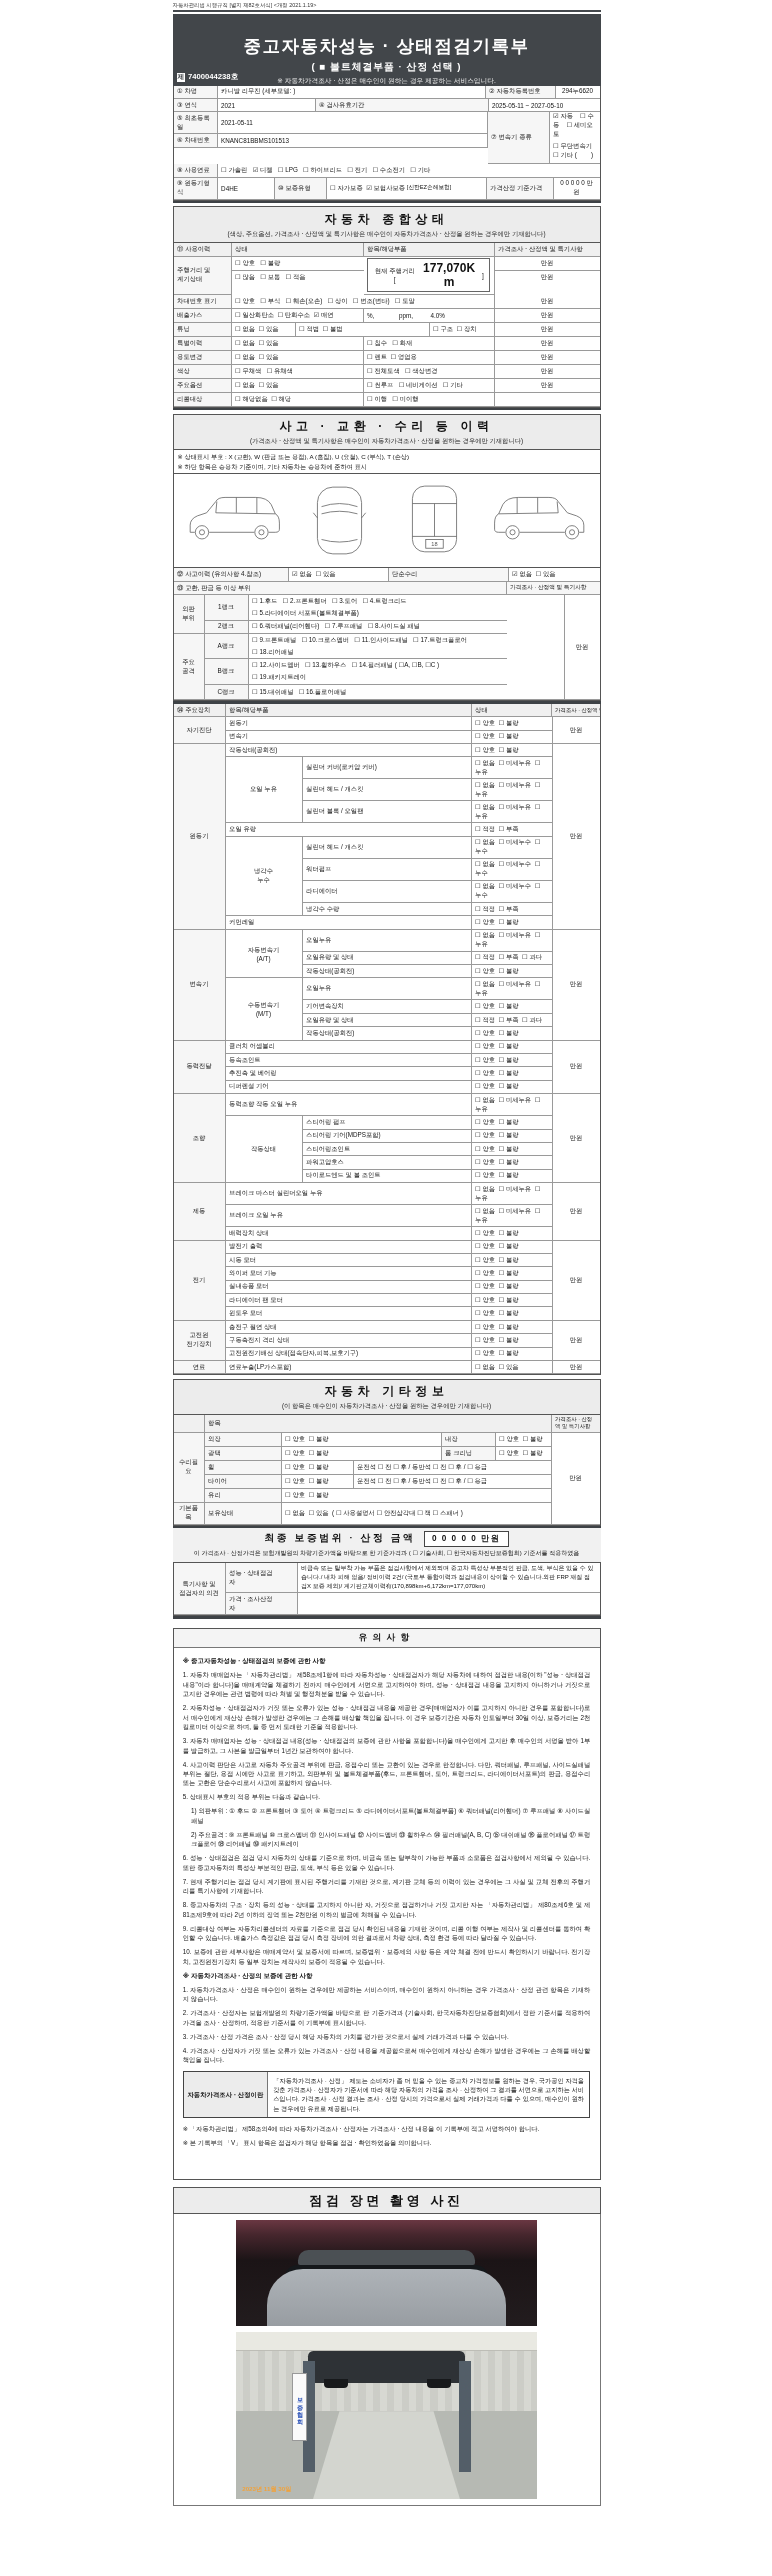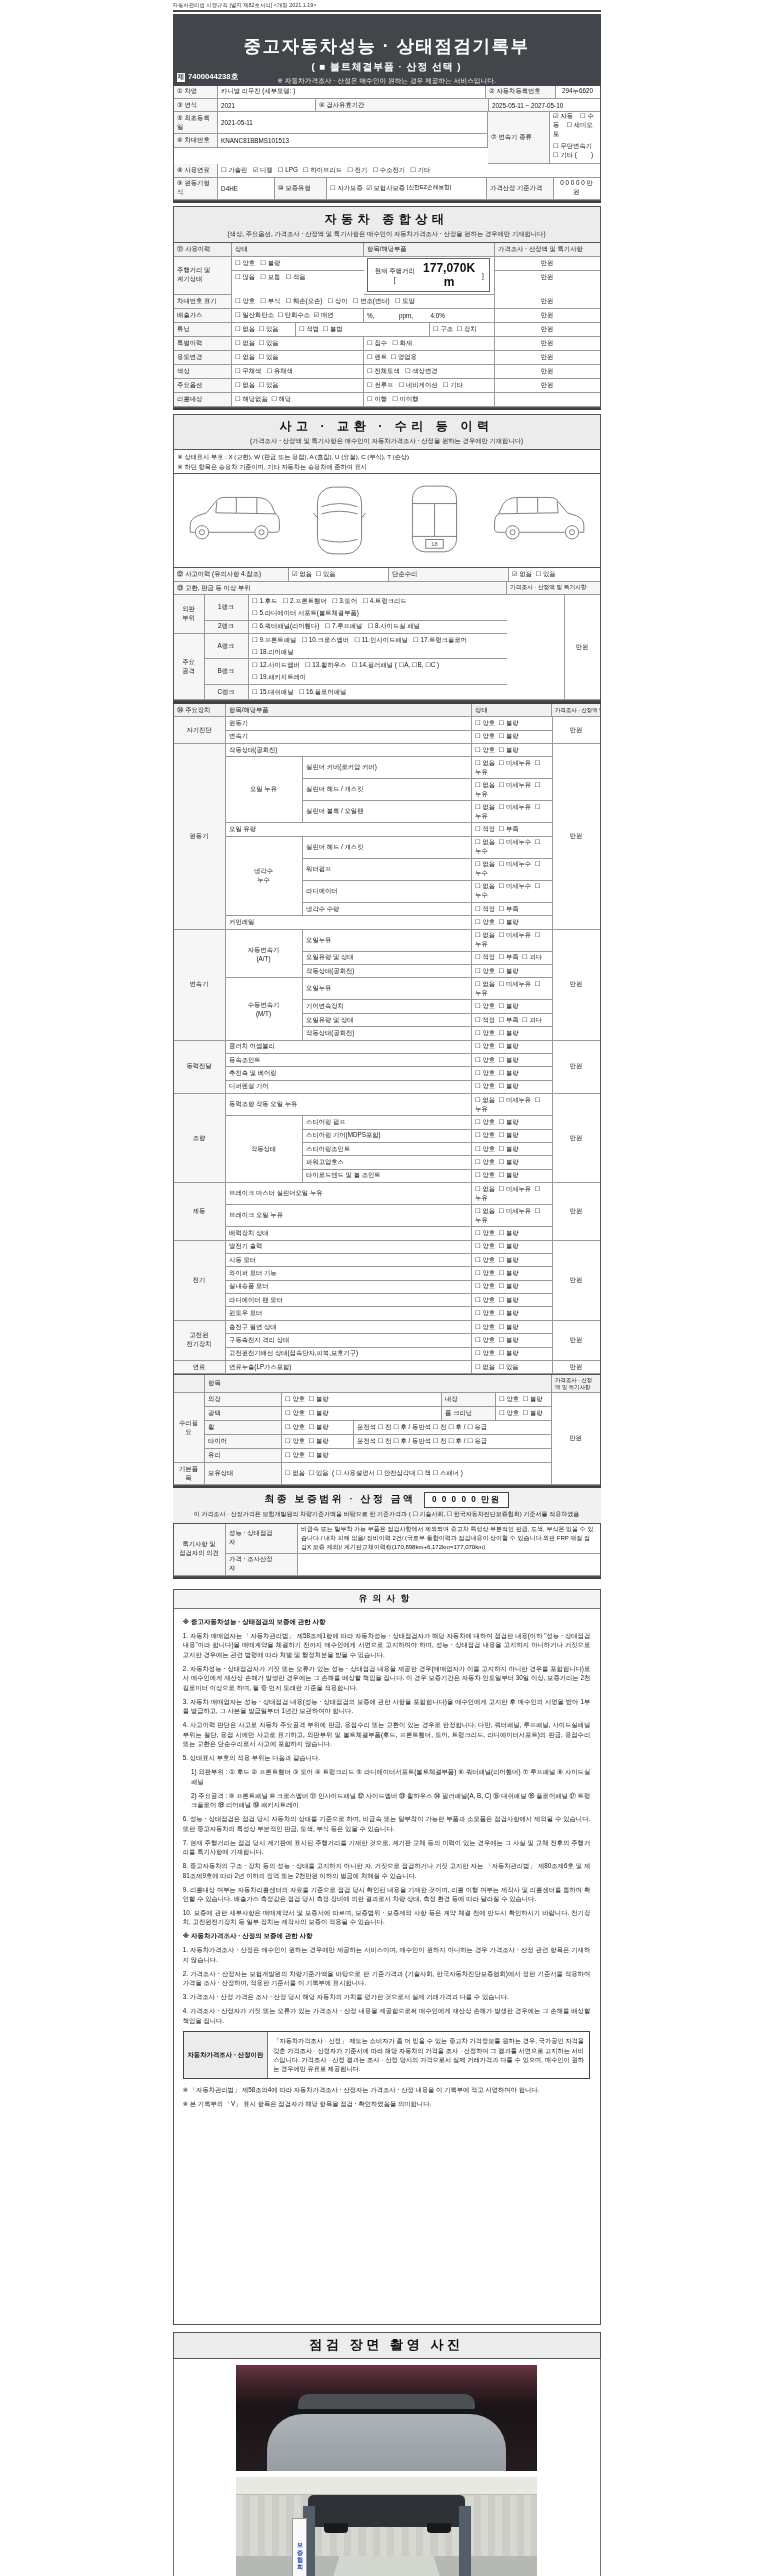--- a/index.html
+++ b/index.html
@@ -32,21 +32,21 @@
   .notes{border:0.5px solid #555;border-top:none;padding:2.6px 4.1px;font-size:6.2px;line-height:1.5;background:#fff}
   .diagrams{border:0.5px solid #555;border-top:none;height:93px;display:flex;align-items:center;justify-content:space-around;background:#fff}
   .diagrams svg{stroke:#666;fill:none;stroke-width:1.6}
   .mbox{border:0.5px solid #666;background:#fff;padding:2.1px 5.2px;margin:0 auto;display:flex;align-items:center;gap:2.1px;font-size:6.4px}
   .mval{font-size:12px;font-weight:bold}
   .fpband{border-top:2.1px solid #3e4246;border-bottom:0.5px solid #555;background:#f1f1f1;text-align:center;padding:3.1px 0 3.6px}
   .fprow{display:flex;align-items:center;justify-content:center;gap:8.2px}
   .fplab{font-size:9.8px;font-weight:bold;letter-spacing:2.6px}
   .fpval{border:0.5px solid #444;background:#fff;font-size:8.2px;font-weight:bold;padding:1.5px 7.2px;letter-spacing:1.5px}
   .fpnote{font-size:6px;margin-top:2.6px}
-  .notice{border:0.5px solid #555;margin-top:9.3px;height:736px;box-sizing:border-box;overflow:hidden}
+  .notice{border:0.5px solid #555;margin-top:9.3px;height:552px;box-sizing:border-box;overflow:hidden}
   .ntitle{text-align:center;font-size:8.8px;font-weight:bold;letter-spacing:5.2px;border-bottom:0.5px solid #777;background:#f4f4f4;padding:3.1px 0}
   .nbody{padding:6.2px 9.3px;font-size:6.3px;line-height:1.5;text-align:justify}
   .nbody p{margin:0 0 4.6px}
   .nhead{font-weight:bold;margin:2.1px 0 4.1px;font-size:6.5px}
   .ind{padding-left:8.2px}
   .nbox{display:flex;border:0.5px solid #444;margin:6.2px 0}
   .nbox .bl{width:77px;background:#ececec;border-right:0.5px solid #777;display:flex;align-items:center;justify-content:center;font-weight:bold;font-size:6.4px;text-align:center;padding:3.1px}
   .nbox .br{flex:1;padding:4.1px 5.2px;font-size:6.2px;line-height:1.5}
   .photoBand{margin-top:7.2px}
   .photoBox{border:0.5px solid #777;border-top:none;padding:6.2px 0;display:flex;flex-direction:column;align-items:center;gap:6.2px;background:#fff}
@@ -573,20 +573,24 @@
       <div class="fc" style="width:326px">
         <div class="fr">
               <div class="c fl">연료누출(LP가스포함)</div>
               <div class="c nb" style="width:80px">☐ 없음  ☐ 있음</div>
             </div>
       </div>
       <div class="c cc nb fl" style="border-left:0.5px solid #9a9a9a">만원</div>
     </div>
   </div>
 
+  <div class="band">
+    <div class="bt">자동차 기타정보</div>
+    <div class="bs">(이 항목은 매수인이 자동차가격조사 · 산정을 원하는 경우에만 기재합니다)</div>
+  </div>
   <div class="tbl et">
     <div class="fr">
       <div class="c hd" style="width:31px"></div>
       <div class="c hd" style="width:347px">항목</div>
       <div class="c hd nb fl" style="font-size:5.4px">가격조사 · 산정액 및 특기사항</div>
     </div>
     <div class="fr">
       <div class="fc" style="width:378px">
         <div class="fr">
           <div class="c lab cc" style="width:31px">수리필요</div>

